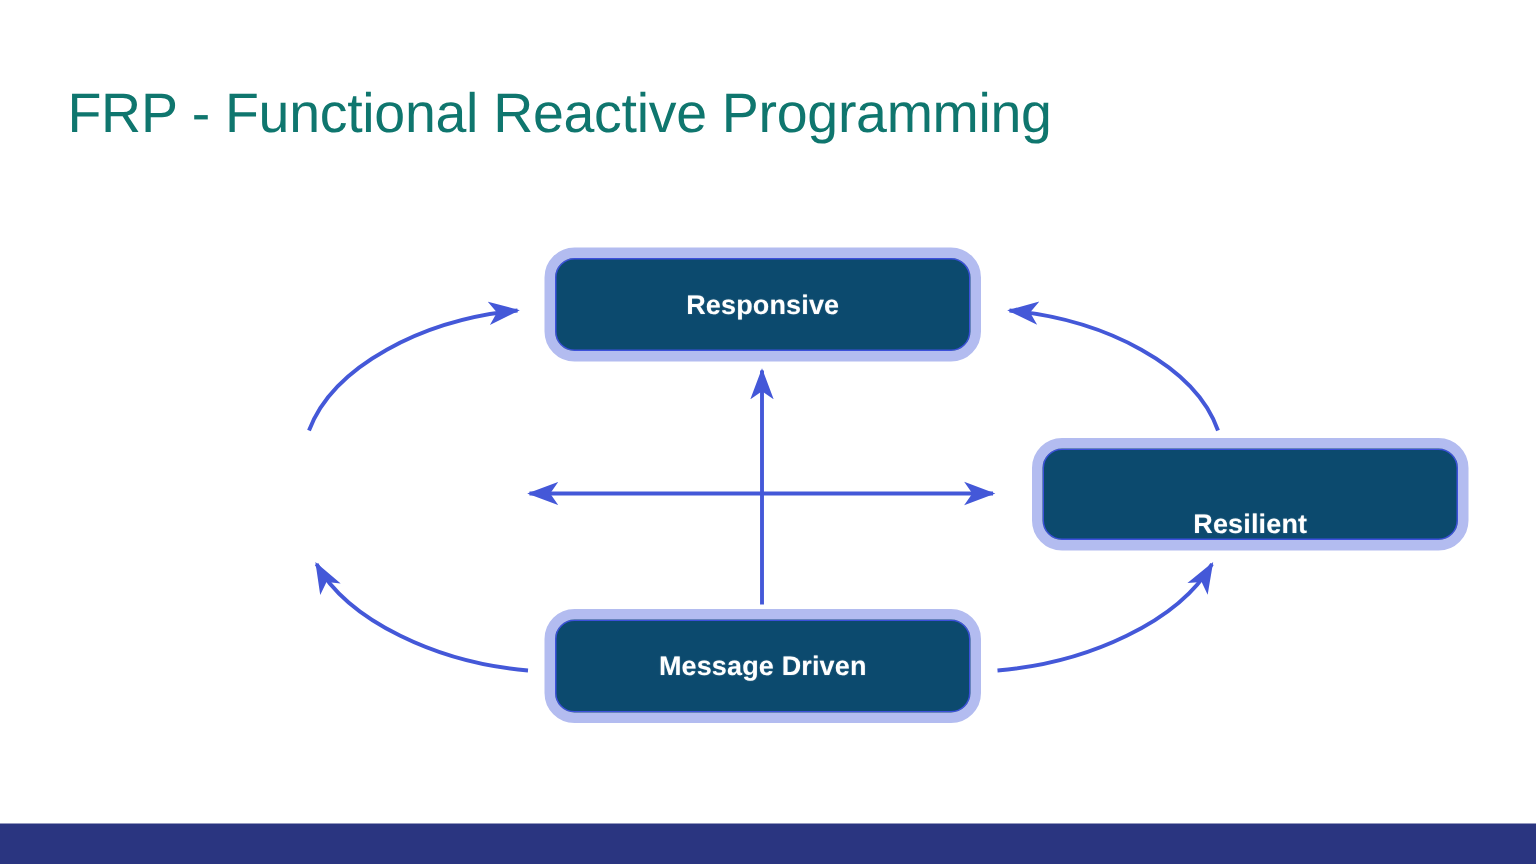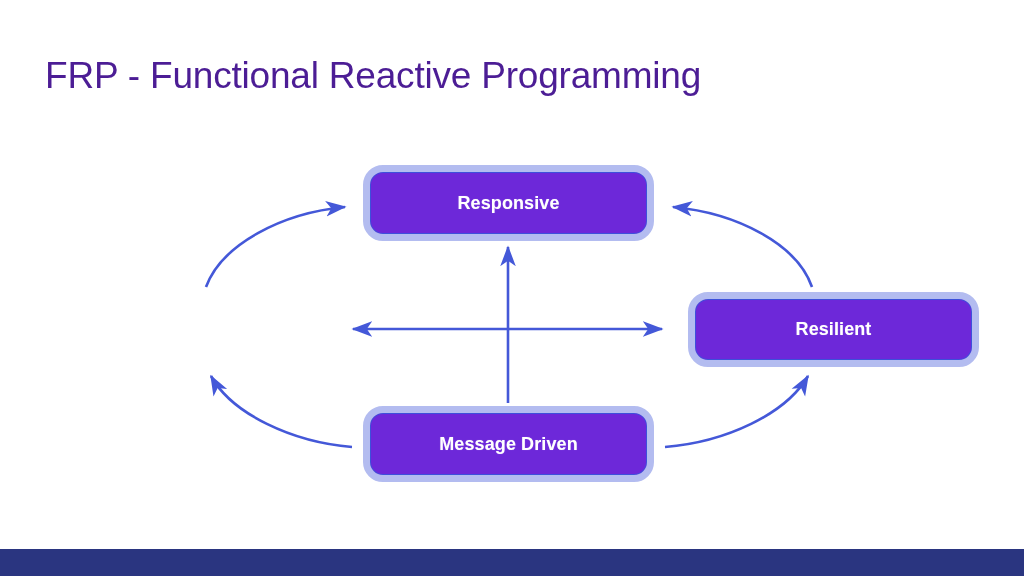--- a/index.html
+++ b/index.html
@@ -16,21 +16,21 @@
   }
 
   
   #slide-title {
     position: absolute;
     left: 45px;
     top: 56px;
     font-size: 37px;
     font-weight: 400;
     letter-spacing: -0.2px;
-    color: #4c1d95;
+    color: #0f766e;
     white-space: nowrap;
     line-height: 1.1;
   }
 
   
   #diagram {
     position: absolute;
     left: 0;
     top: 0;
     width: 1024px;
@@ -42,21 +42,21 @@
     top: 0;
     width: 1024px;
     height: 576px;
     pointer-events: none;
   }
 
   
   .node {
     position: absolute;
     box-sizing: border-box;
-    background: #6d28d9;
+    background: #0c4a6e;
     border: 7px solid #b3bcf0;
     border-radius: 20px;
     display: flex;
     align-items: center;
     justify-content: center;
     box-shadow: inset 0 0 0 1px #3d50db;
   }
   .node-label {
     color: #ffffff;
     font-size: 18px;
@@ -76,20 +76,21 @@
     left: 42px;
     top: 292px;
     width: 293px;
     height: 75px;
   }
   #node-resilient {
     left: 688px;
     top: 292px;
     width: 291px;
     height: 75px;
+    align-items: flex-end;
   }
   #node-message-driven {
     left: 363px;
     top: 406px;
     width: 291px;
     height: 76px;
   }
 
   
   #bottom-bar {

